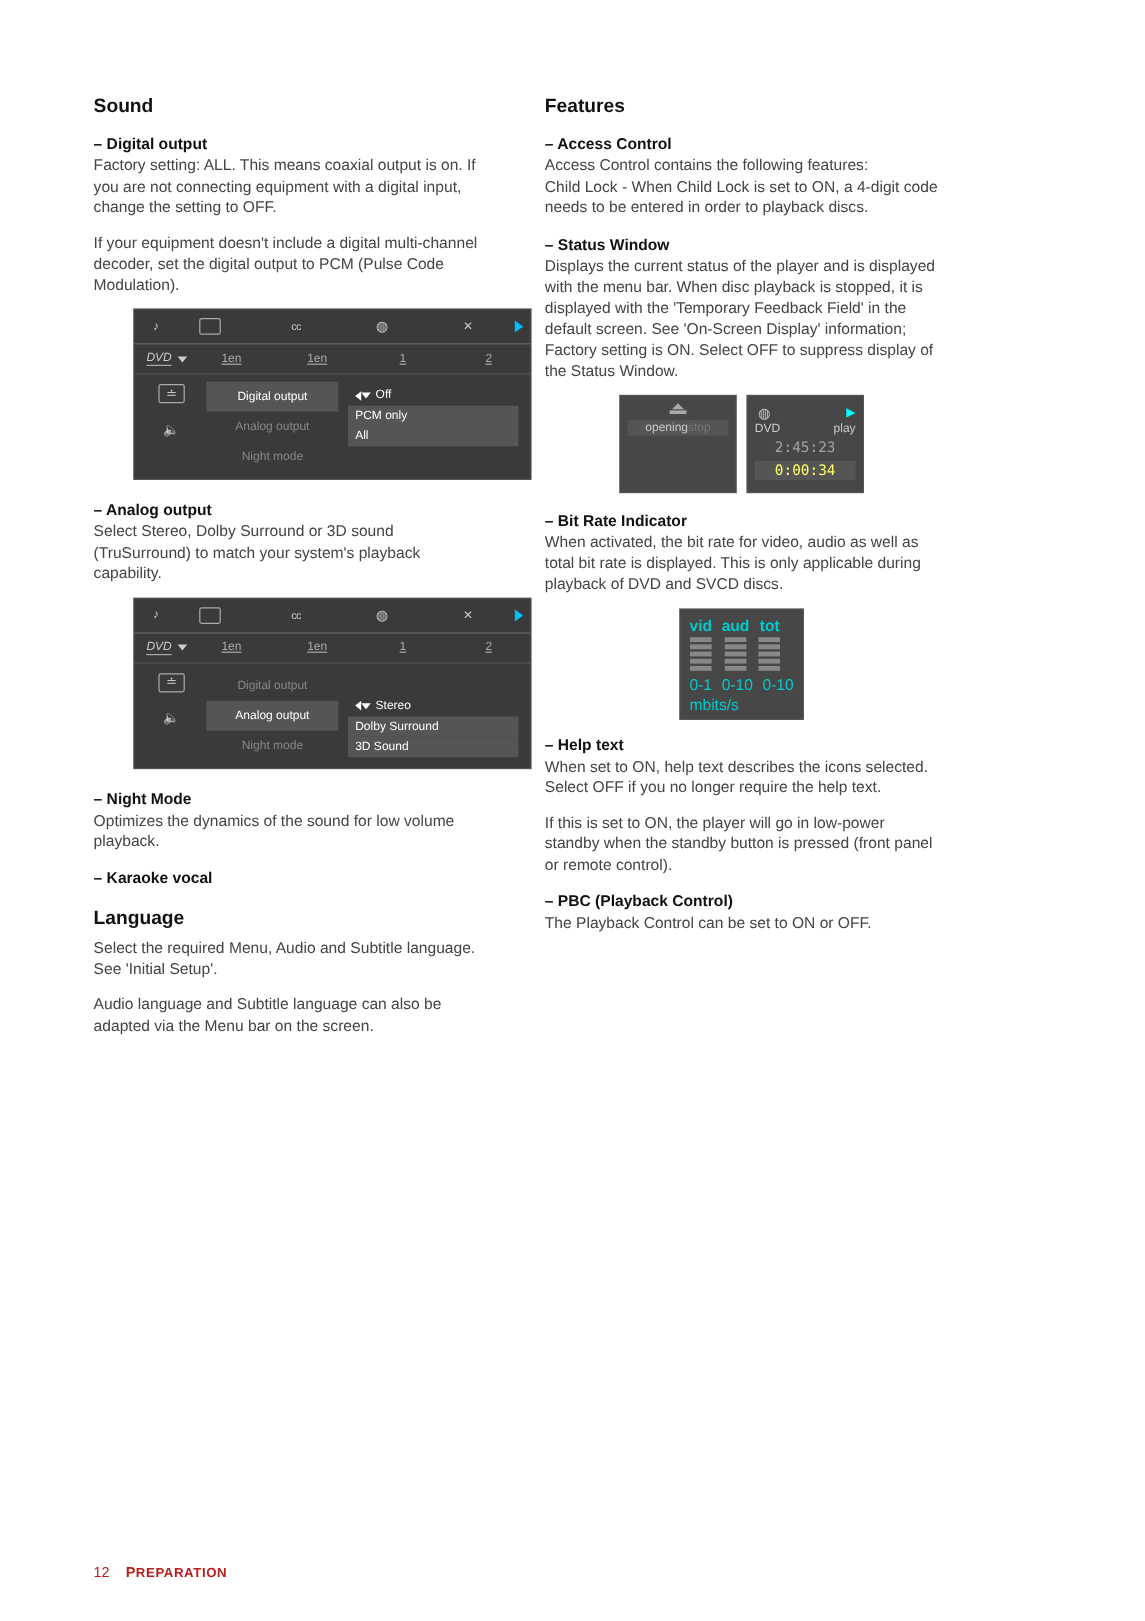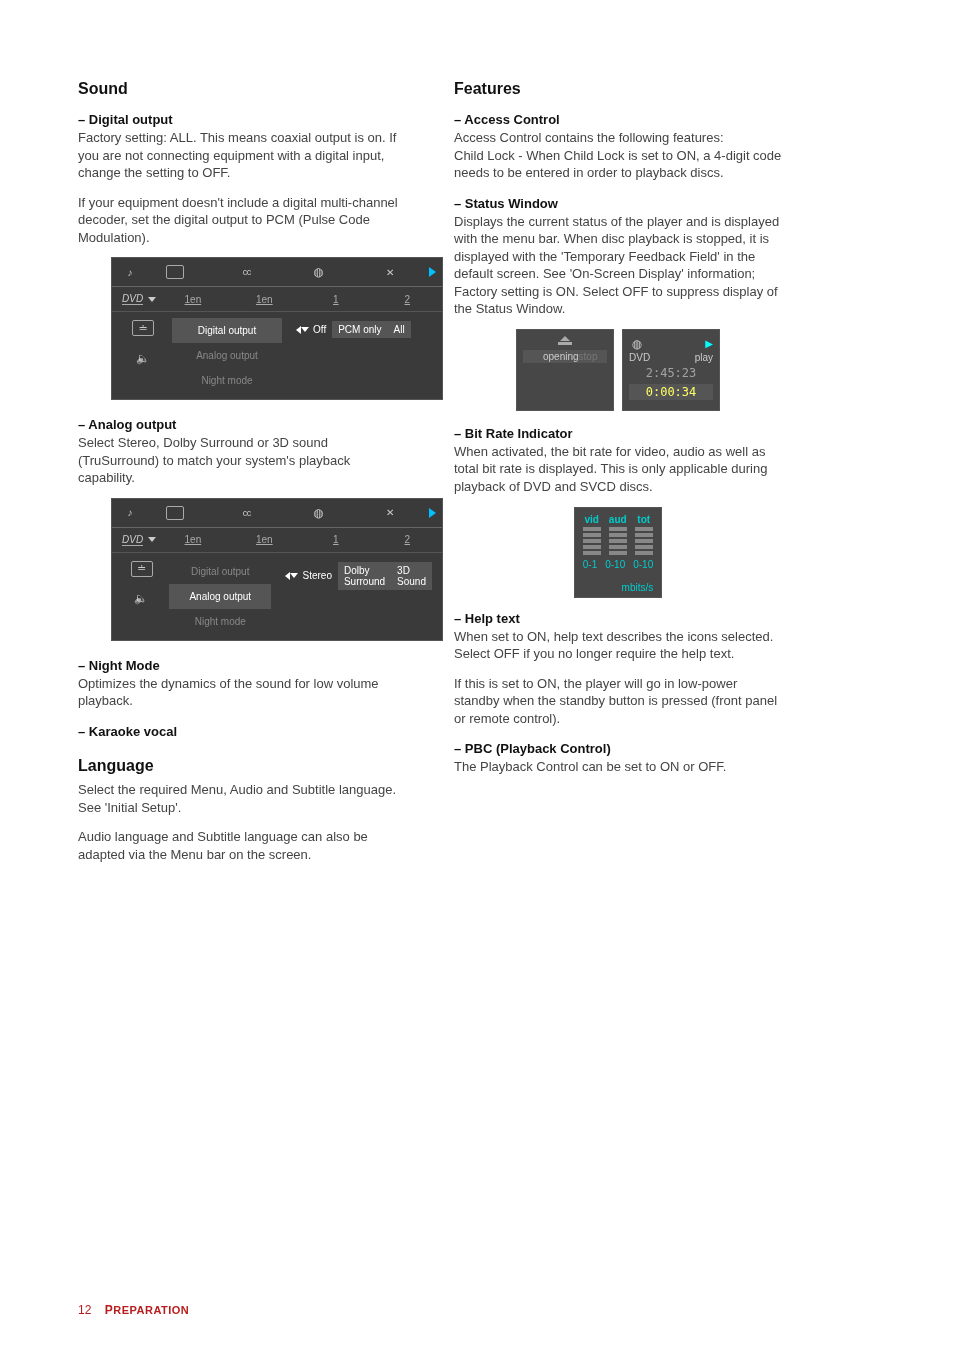--- a/index.html
+++ b/index.html
@@ -126,21 +126,21 @@
     padding: 7px 6px;
     color:#888;
     text-align:center;
   }
   .osd .labels .item.sel {
     background:#555;
     color:#fff;
   }
   .osd .opts {
     flex:1;
-    display:flex; flex-direction:row;
+    display:flex; flex-direction:column;
     padding: 3px 0;
   }
   .osd .opts .opt {
     padding: 3px 6px;
     color: #fff;
     display:flex; align-items:center; gap:4px;
   }
   .osd .opts .opt.hl {
     background:#555;
   }
@@ -160,44 +160,44 @@
   
   .statuswin {
     display:flex; gap:10px; justify-content:center; margin: 6px 0 16px 0;
   }
   .swbox {
     width: 84px; background:#474747; color:#ccc; padding:6px 6px 10px 6px; font-size:10px;
     box-shadow:0 0 0 1px #555;
   }
   .sw-row { display:flex; justify-content:space-between; padding:2px 2px; }
   .sw-row .dark { color:#777; }
-  .swbox .highlight { background:#555; padding:1px 20px; }
+  .swbox .highlight { background:#555; padding:1px 20px;justify-content:center; }
   .swbox2 .dvdrow { display:flex; justify-content:space-between; align-items:center;}
   .swbox2 .dvdrow .dlabel { color:#ccc; }
   .swbox2 .dvdrow .picon { color:#0ff; }
   .swbox2 .time1 { color:#a3a3a3; font-family:monospace; font-size:12px; text-align:center; padding-top:3px;}
   .swbox2 .time2 { color:#ff6; font-family:monospace; font-size:12px; text-align:center; background:#555; margin-top:4px; padding:1px 0;}
   .sw-eject { width:14px;height:10px; margin:0 auto 4px auto; position:relative;}
   .sw-eject::before{content:"";position:absolute;left:2px;top:0;width:0;height:0;border-left:5px solid transparent;border-right:5px solid transparent;border-bottom:5px solid #aaa;}
   .sw-eject::after{content:"";position:absolute;left:0;top:6px;width:14px;height:3px;background:#aaa;}
 
   
   .bri {
     display:flex; flex-direction:column; align-items:center; margin: 4px 0 14px 0;
   }
   .bri-box {
-    background:#474747; padding:6px 8px 4px 8px; color:#ccc; font-size:10px;
+    background:#474747; padding:6px 8px 4px 8px; color:#ccc; font-size:13px;
     box-shadow:0 0 0 1px #555;
   }
   .bri-cols { display:flex; gap:8px; }
   .bri-col { display:flex; flex-direction:column; align-items:center; gap:2px;}
   .bri-col .label { color:#0cc; font-weight:bold; }
   .bri-col .bar { width:18px; height:4px; background:#888; }
   .bri-bottom { display:flex; gap:8px; justify-content:space-between; margin-top:4px; color:#0cc;}
-  .bri-unit { text-align:right; color:#0cc; margin-top:12px; }
+  .bri-unit { text-align:left; color:#0cc; margin-top:2px; }
 
   
   .footer {
     position:absolute; bottom:34px; left:78px; font-size:12px; color:#b91c1c;
   }
   .footer .pn { font-weight:normal; margin-right:10px;}
   .footer .sec {font-variant:small-caps; letter-spacing:0.5px; font-weight:bold; font-size:12px;}
   .footer .sec .rest { font-size:11px; }
 
   

